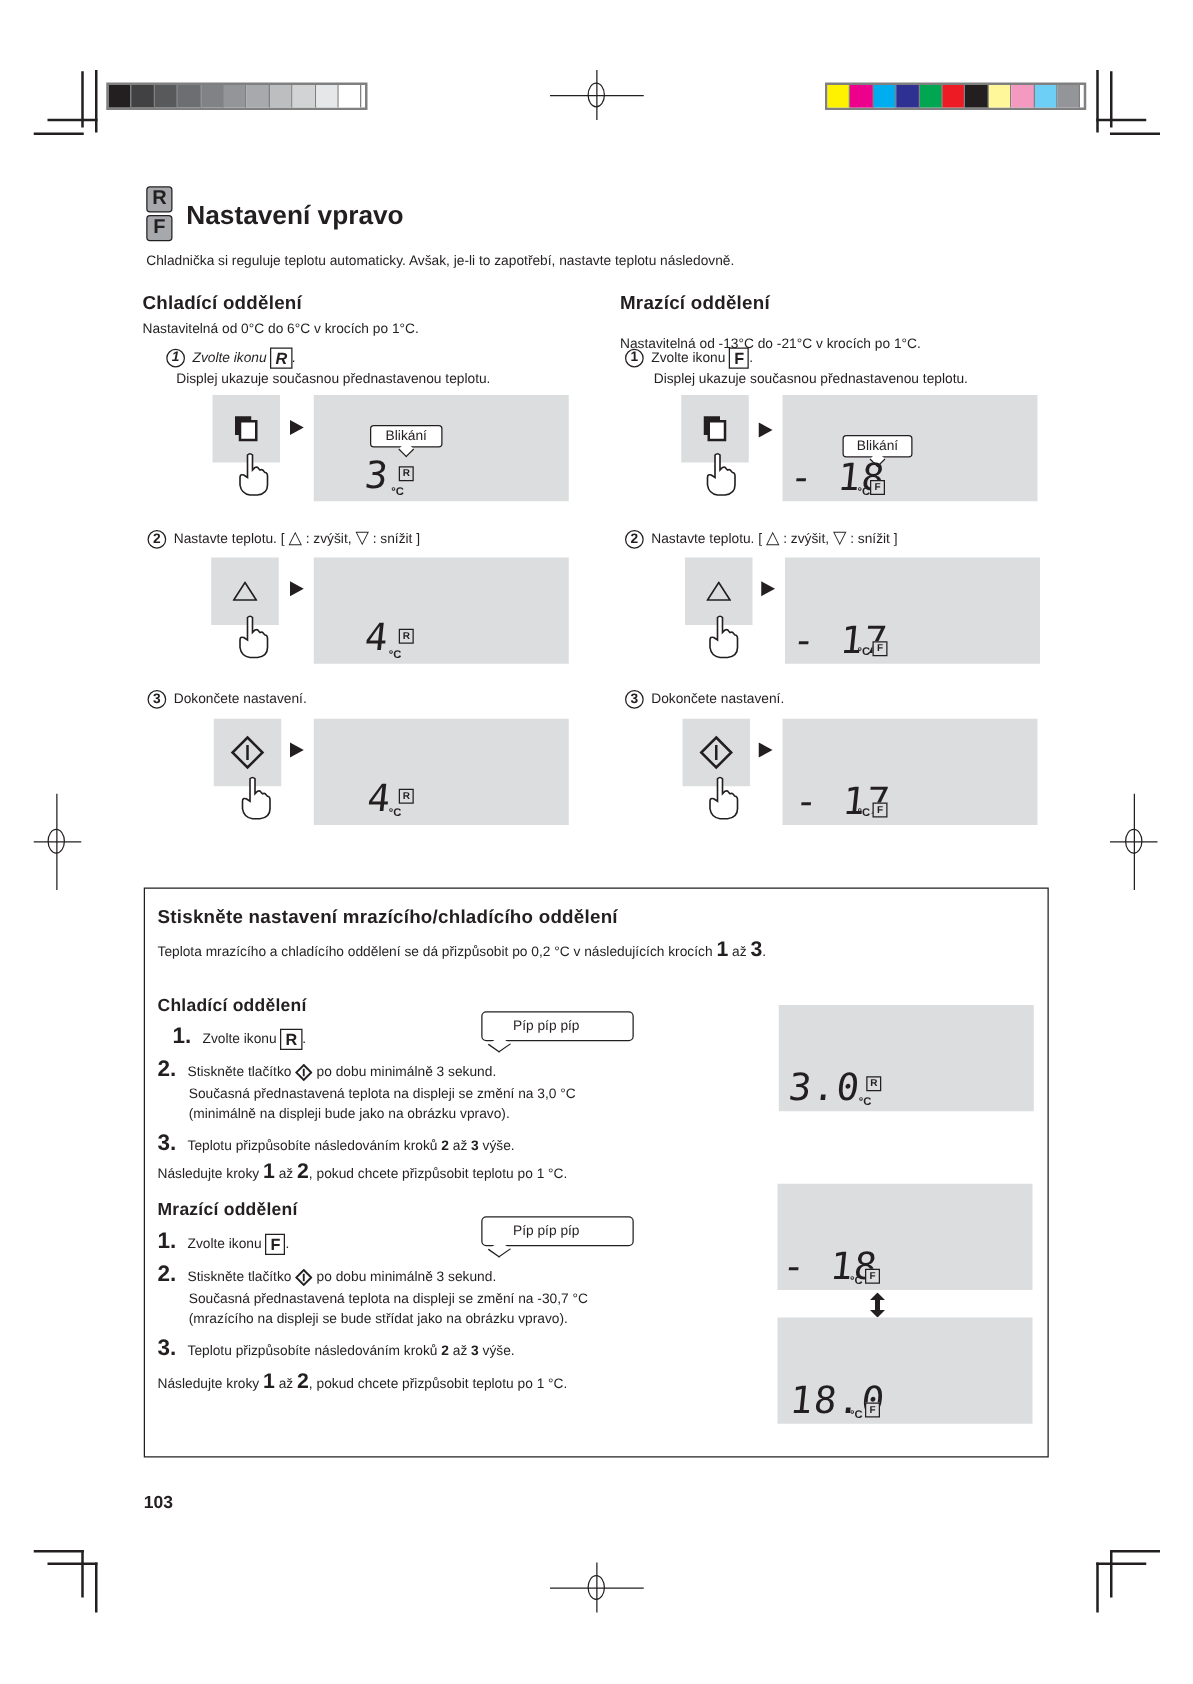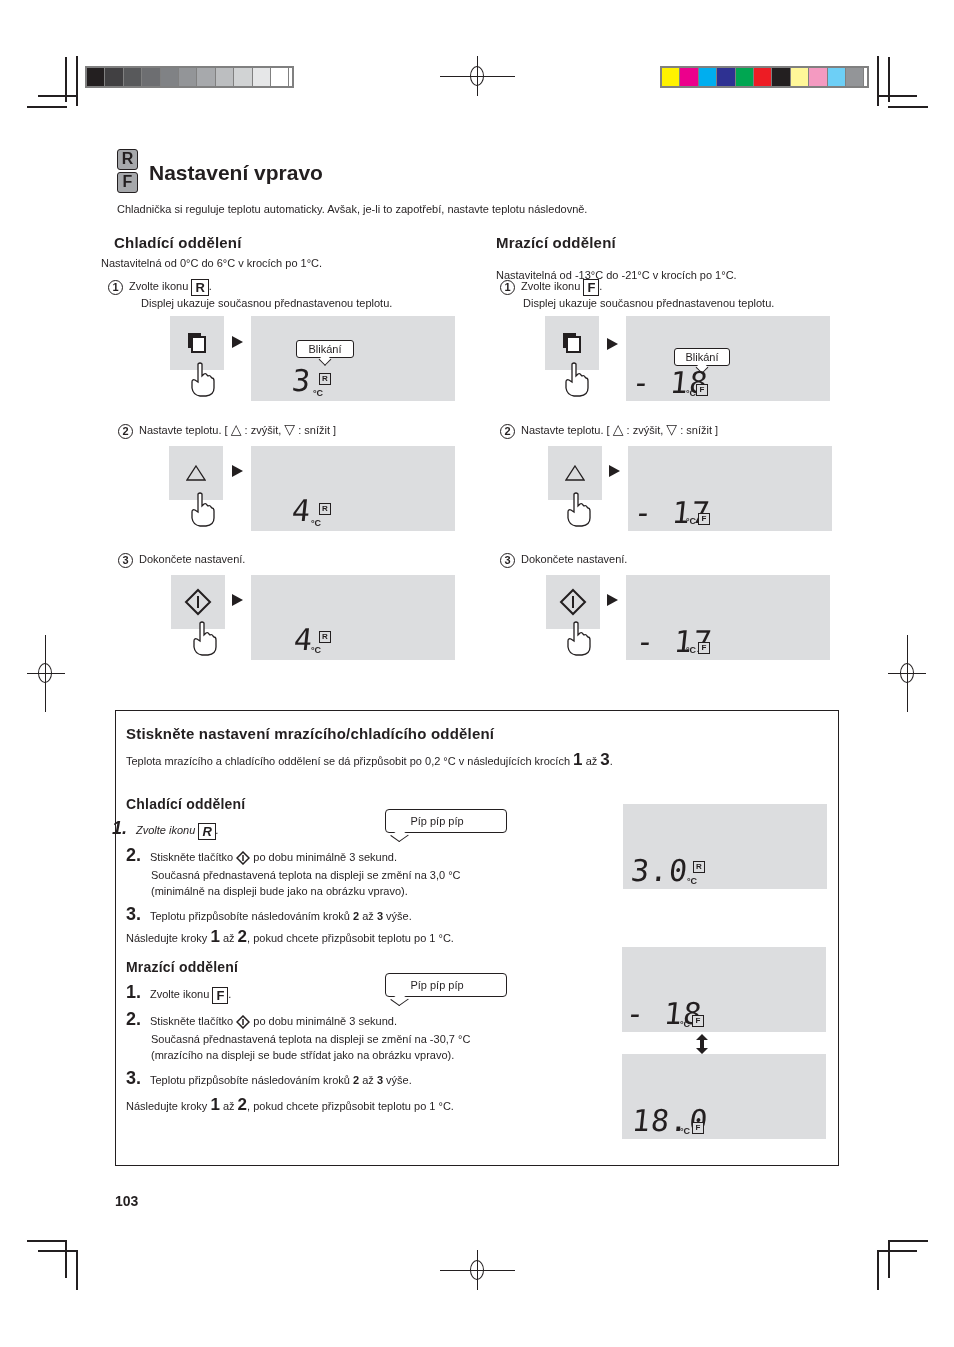--- a/index.html
+++ b/index.html
@@ -108,23 +108,23 @@
     <span style="background: rgb(147, 149, 152); border-right: 1px solid rgb(128, 128, 128);"></span>
   </div>
 
 <div class="rf-badge" style="left:117px;top:149px;">R</div>
 <div class="rf-badge" style="left:117px;top:172px;">F</div>
 <div class="abs title" style="left:149px;top:161px;">Nastavení vpravo</div>
 <div class="abs intro" style="left:117px;top:203px;">Chladnička si reguluje teplotu automaticky. Avšak, je-li to zapotřebí, nastavte teplotu následovně.</div>
 
 <section>
   <div class="abs sect-h" style="left:114px;top:234px;">Chladící oddělení</div>
-  <div class="abs small" style="left:101px;top:255px;text-align:right;">Nastavitelná od 0°C do 6°C v krocích po 1°C.</div>
-
-  <div class="abs small" style="left:108px;top:278px;">
+  <div class="abs small" style="left:114px;top:255px;text-align:right;">Nastavitelná od 0°C do 6°C v krocích po 1°C.</div>
+
+  <div class="abs small" style="left:133px;top:278px;font-style:italic;">
     <span class="step-num">1</span><span>Zvolte ikonu</span>
     <span class="key-box">R</span><span>.</span>
   </div>
   <div class="abs small" style="left:141px;top:295px;">Displej ukazuje současnou přednastavenou teplotu.</div>
   <div class="btn-panel" style="left:170px;top:316px;">
     <svg width="22" height="22" viewBox="0 0 22 22">
         <rect x="2" y="1" width="13" height="15" fill="#231f20"></rect>
         <rect x="6" y="5" width="13" height="15" fill="#fff" stroke="#231f20" stroke-width="2"></rect>
       </svg>
   </div>
@@ -253,21 +253,21 @@
 <div class="abs sect-h" style="left:126px;top:725px;">Stiskněte nastavení mrazícího/chladícího oddělení</div>
 <div class="abs small" style="left:126px;top:752px;">
   <span>Teplota mrazícího a chladícího oddělení se dá přizpůsobit po 0,2 °C v následujících krocích</span>
   <span class="bn">1</span>
   <span>až</span>
   <span class="bn">3</span><span>.</span>
 </div>
 
 <div class="abs sect-h" style="left:126px;top:796px;font-size:14px;">Chladící oddělení</div>
 <div class="beep" style="left:385px;top:809px;width:122px;height:24px;line-height:22px;padding-right:18px;">Píp píp píp</div>
-<div class="abs small" style="left:112px;top:820px;font-style:italic;">
+<div class="abs small" style="left:138px;top:820px;">
   <span class="bignum">1.</span><span>Zvolte ikonu</span>
   <span class="key-box">R</span>.
 </div>
 <div class="abs small" style="left:126px;top:847px;">
   <span class="bignum">2.</span><span>Stiskněte tlačítko</span>
   <svg width="14" height="14" viewBox="0 0 14 14" style="vertical-align:middle;">
       <polygon points="7,1 13,7 7,13 1,7" fill="none" stroke="#231f20" stroke-width="1.5"></polygon>
       <line x1="7" y1="4" x2="7" y2="10" stroke="#231f20" stroke-width="1.5"></line>
     </svg>
   <span>po dobu minimálně 3 sekund.</span>

